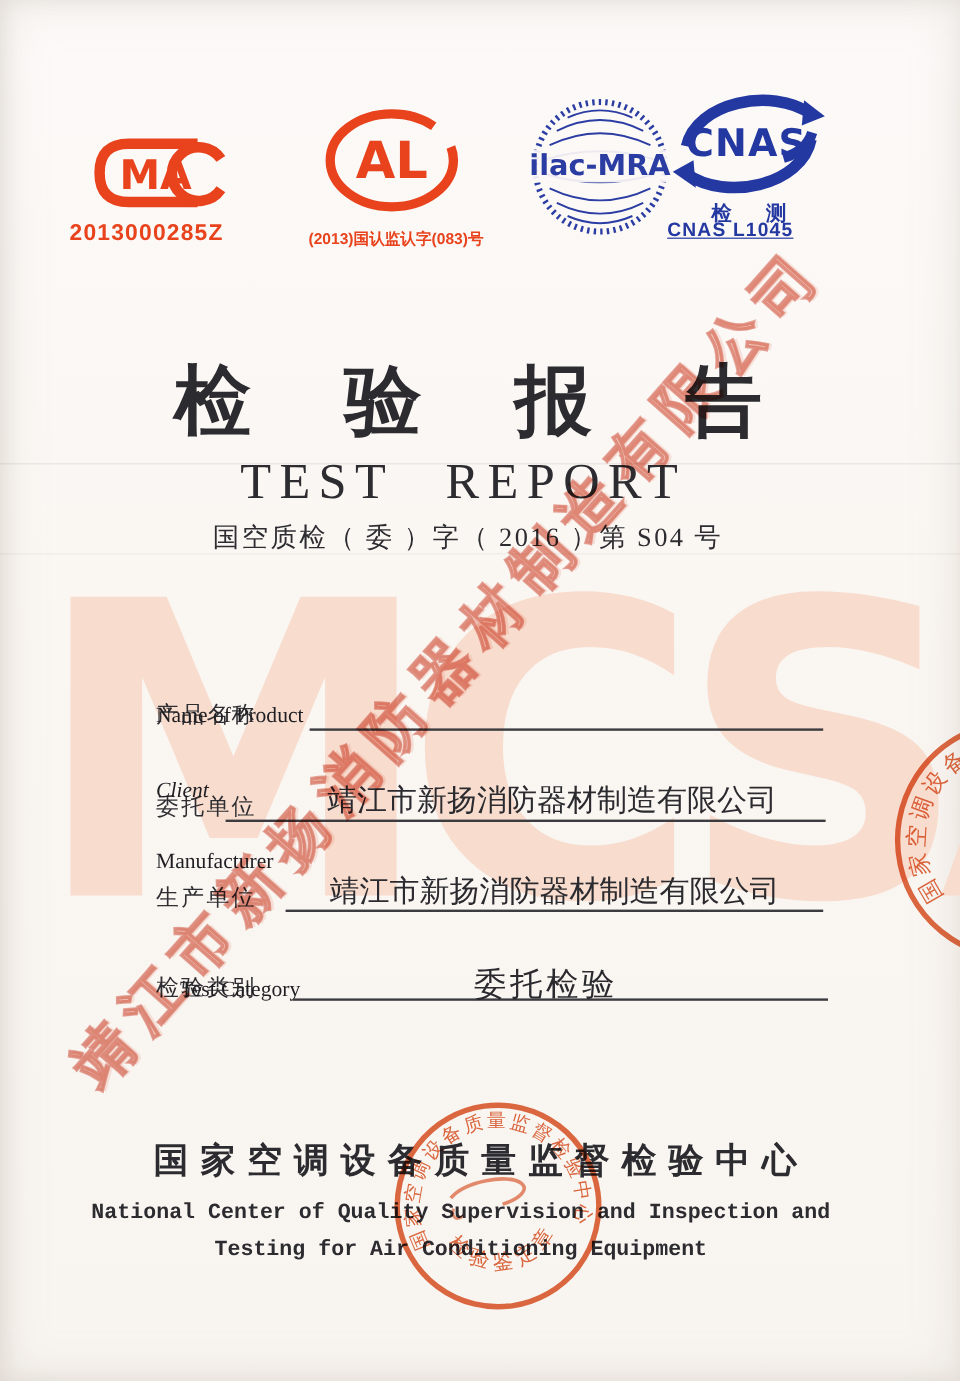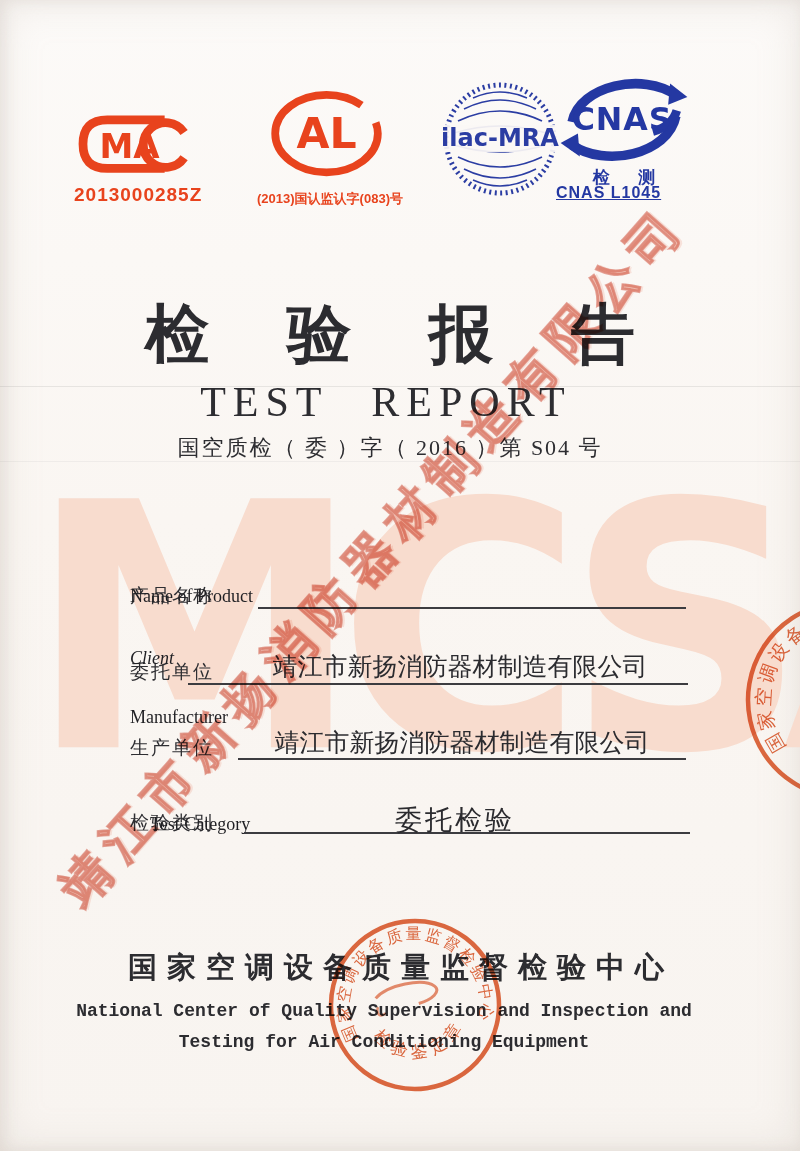--- a/index.html
+++ b/index.html
@@ -19,21 +19,21 @@
   .wm-diagonal{
     left:56px;top:848px;z-index:6;white-space:nowrap;
     font-family:"DejaVu Serif",serif;font-weight:700;font-size:50px;letter-spacing:11px;
     color:rgba(226,104,80,.30);-webkit-text-stroke:1.5px rgba(208,78,56,.48);
     text-shadow:2px 2px 0 rgba(235,150,128,.22);
     transform:rotate(-48.5deg);transform-origin:26px 26px;mix-blend-mode:multiply;
   }
   .scanline{left:0;width:800px;height:1px;background:rgba(110,110,110,.14);z-index:2;}
   
   .logo{z-index:3;}
-  .cma-number{left:74px;top:184px;width:126px;text-align:center;font-weight:700;font-size:19px;
+  .cma-number{left:58px;top:184px;width:126px;text-align:center;font-weight:700;font-size:19px;
     letter-spacing:1px;color:#e8431d;z-index:3;}
   .cal-caption{left:246px;top:190px;width:168px;text-align:center;font-weight:700;font-size:13px;
     color:#e8431d;z-index:3;}
   .cnas-tag{left:556px;top:166px;width:136px;text-align:center;font-weight:700;font-size:17px;
     letter-spacing:12px;text-indent:12px;color:#2438a2;z-index:3;}
   .cnas-code{left:556px;top:184px;width:136px;text-align:left;font-weight:700;font-size:16px;
     letter-spacing:1px;color:#2438a2;z-index:3;text-decoration:underline;}
   
   .title-cn{left:-10px;top:291px;width:800px;text-align:center;z-index:3;
     font-size:64px;font-weight:600;letter-spacing:78px;text-indent:78px;color:#2c2c30;}

